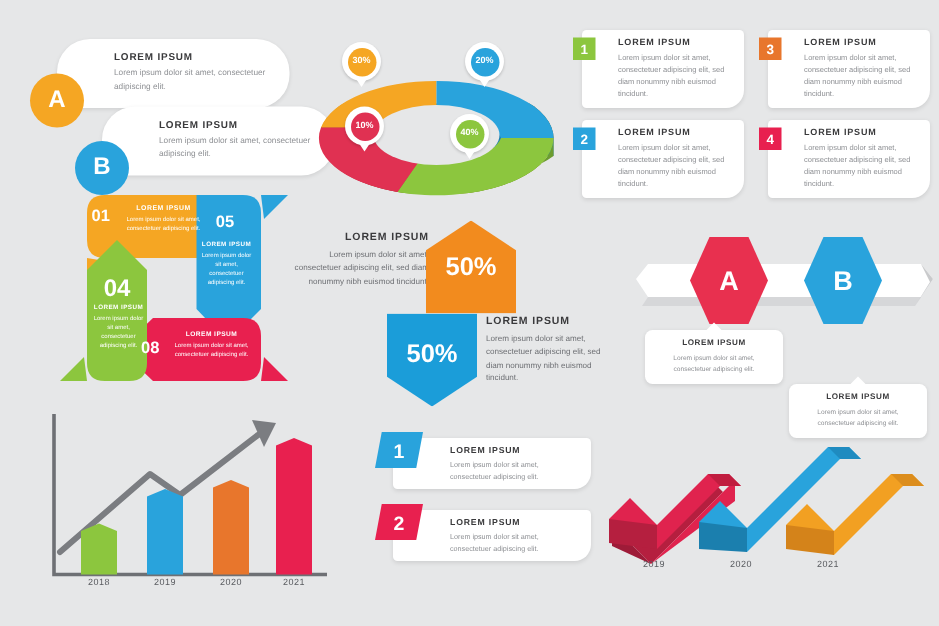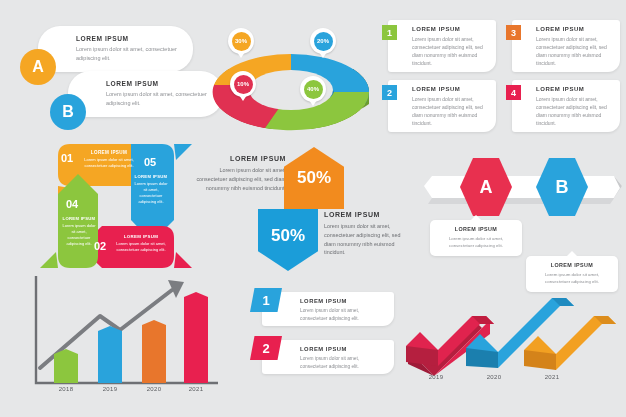--- a/index.html
+++ b/index.html
@@ -210,21 +210,21 @@
       <div style="padding:6px 7px 0 24px;">
         <div class="h-title" style="font-size:6px;">LOREM IPSUM</div>
         <div class="body-txt" style="font-size:5px;margin-top:3px;">Lorem ipsum dolor sit amet, consectetuer adipiscing elit, sed diam nonummy nibh euismod tincidunt.</div>
       </div>
     </div>
     <div class="abs num-sq" style="left:124px;top:65px;background:#e8204f;">
       <span>4</span>
     </div>
   </div>
 
-  <div class="abs" style="left:36px;top:142px;width:160px;height:128px;">
+  <div class="abs" style="left:36px;top:128px;width:160px;height:128px;">
     <svg width="160" height="128" viewBox="0 0 160 128">
 
       <path d="M22 14 q0-12 12-12 L88 2 L108 2 L108 44 L88 44 L34 44 q-12 0-12-12 Z" fill="#f5a623"></path>
       <path d="M88 2 L112 23 L88 44 Z" fill="#f5a623"></path>
       <path d="M22 44 L22 64 L40 47 Z" fill="#f5a623"></path>
 
       <path d="M95 2 L126 2 q12 0 12 12 L138 78 L95 78 Z" fill="#29a3dc"></path>
       <path d="M95 78 L116 100 L138 78 Z" fill="#29a3dc"></path>
       <path d="M138 2 L156 2 L140 18 Z" fill="#29a3dc"></path>
 
@@ -247,28 +247,28 @@
 
     <div class="abs" style="left:103px;top:14px;width:22px;color:#fff;font-size:11px;font-weight:bold;text-align:center;">
       <span>05</span>
     </div>
     <div class="abs" style="left:96px;top:32px;width:38px;">
       <div class="h-title w" style="font-size:4.2px;letter-spacing:.3px;text-align:center;">LOREM IPSUM</div>
       <div class="body-txt w" style="font-size:4px;line-height:1.5;margin-top:2px;text-align:center;">Lorem ipsum dolor sit amet, consectetuer adipiscing elit.</div>
     </div>
 
     <div class="abs" style="left:58px;top:98px;width:20px;color:#fff;font-size:11px;font-weight:bold;">
-      <span>02</span>
+      <span>08</span>
     </div>
     <div class="abs" style="left:78px;top:92px;width:54px;">
       <div class="h-title w" style="font-size:4.4px;letter-spacing:.3px;text-align:center;">LOREM IPSUM</div>
       <div class="body-txt w" style="font-size:4px;line-height:1.5;margin-top:2px;text-align:center;">Lorem ipsum dolor sit amet, consectetuer adipiscing elit.</div>
     </div>
 
-    <div class="abs" style="left:30px;top:56px;width:24px;color:#fff;font-size:11px;font-weight:bold;">
+    <div class="abs" style="left:30px;top:56px;width:24px;color:#fff;font-size:16px;font-weight:bold;text-align:center;">
       <span>04</span>
     </div>
     <div class="abs" style="left:24px;top:74px;width:38px;">
       <div class="h-title w" style="font-size:4.2px;letter-spacing:.3px;text-align:center;">LOREM IPSUM</div>
       <div class="body-txt w" style="font-size:4px;line-height:1.5;margin-top:2px;text-align:center;">Lorem ipsum dolor sit amet, consectetuer adipiscing elit.</div>
     </div>
   </div>
 
   <div class="abs" style="left:196px;top:145px;width:215px;height:125px;">
 

